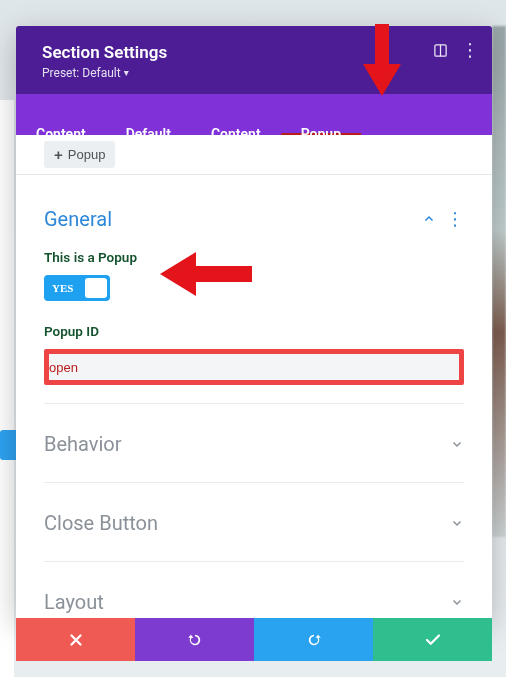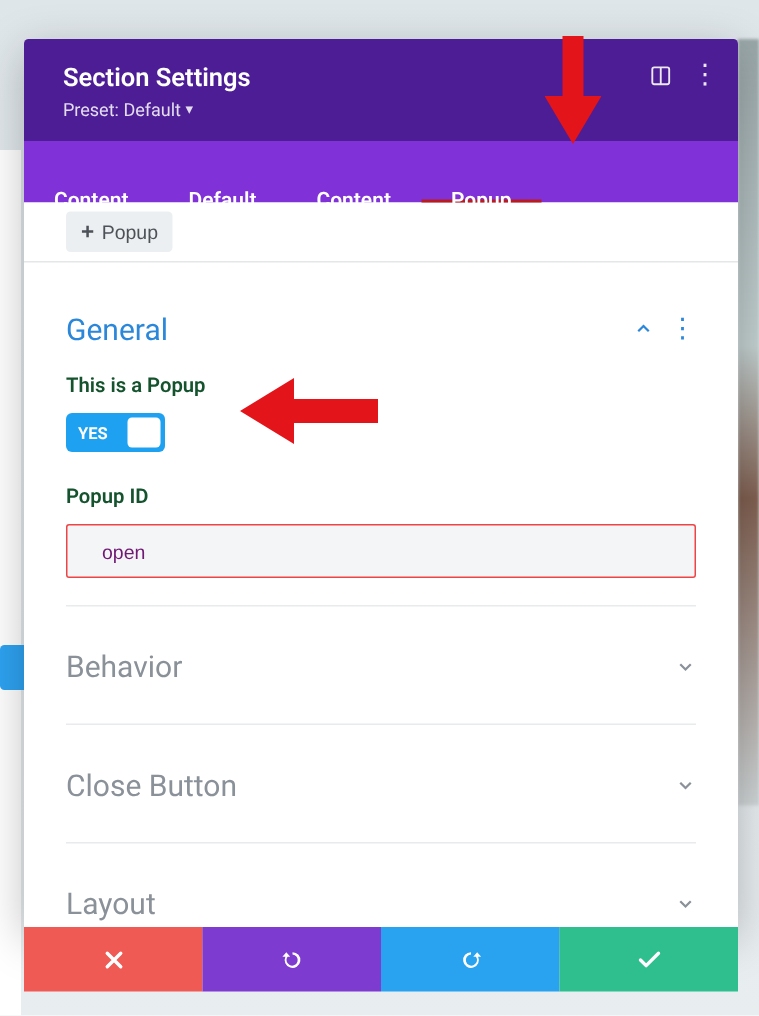--- a/index.html
+++ b/index.html
@@ -85,27 +85,27 @@
   .section-head.collapsed .ctrls { color:#8a9199; }
   .chev { width:14px; height:14px; display:inline-flex; align-items:center; justify-content:center;}
   .chev svg { width:12px; height:12px; }
   .sec-dots { font-size:18px; line-height:1; cursor:pointer; }
 
   .field { margin-top:8px; }
   .field-label { font-size:13.5px; color:#14532d; font-weight:600; margin-bottom:10px; }
   .toggle {
     display:inline-flex; align-items:center; background:#1ea1f1; color:#fff;
     border-radius:4px; height:26px; width:66px; padding:0 3px 0 8px;
-    font-size:11px; font-weight:700; justify-content:space-between; cursor:pointer;
+    font-size:11px; font-weight:700; justify-content:space-between; cursor:pointer;font-family:Liberation Serif, serif;
   }
   .toggle .knob { width:22px; height:20px; background:#fff; border-radius:3px; }
 
   .textfield {
-    width:100%; height:36px; border:1px solid #ef4444; background:#f4f5f6;
-    border-radius:2px; font-size:13px; padding:0 23px; color:#701a75; outline:none;
+    width:100%; height:36px; border:5px solid #ef4444; background:#f4f5f6;
+    border-radius:2px; font-size:13px; padding:0 0; color:#b91c1c; outline:none;
   }
 
   .section-block { border-bottom:1px solid #e8eaec; padding: 2px 0 4px 0; margin-top:4px;}
   .section-block.first { padding-bottom:18px; }
   .section-row { padding: 22px 0; cursor:pointer; }
   .section-row .title { font-size:20px; color:#8a9199; }
 
   
   .actions {
     position:absolute; left:16px; bottom:16px; width:476px; height:43px;

